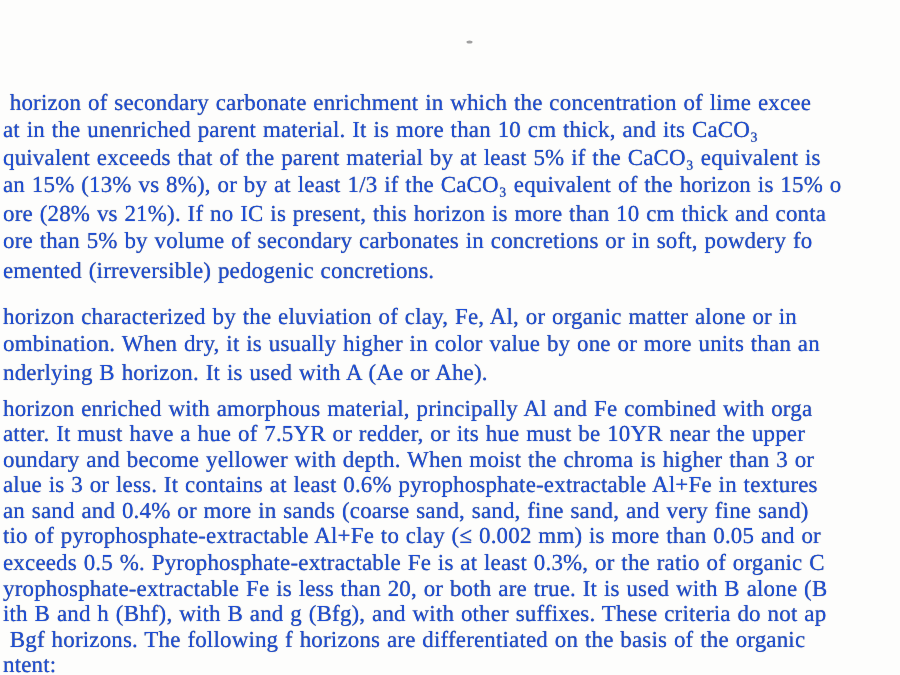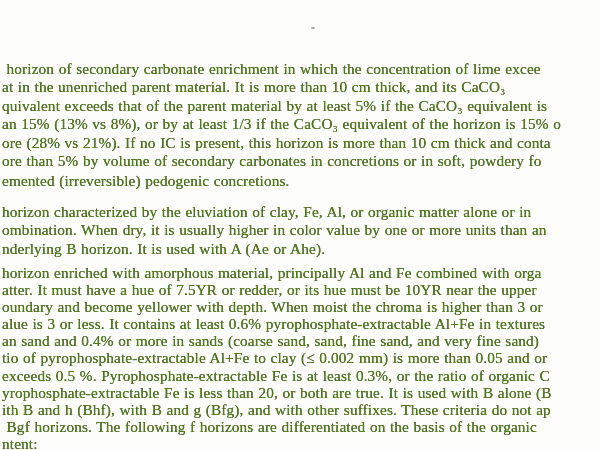--- a/index.html
+++ b/index.html
@@ -10,21 +10,21 @@
     position: relative;
     width: 600px;
     height: 450px;
     overflow: hidden;
     background: #fdfdfc;
   }
   .page-text {
     position: absolute;
     inset: 0;
     font-family: "Liberation Serif", "DejaVu Serif", serif;
-    color: #4d7c0f;
+    color: #1d4ed8;
     border-radius: 15px;
   }
   .para {
     position: absolute;
     left: 2px;
     width: 640px;
   }
   .line {
     white-space: pre;
     font-size: 15.3px;

